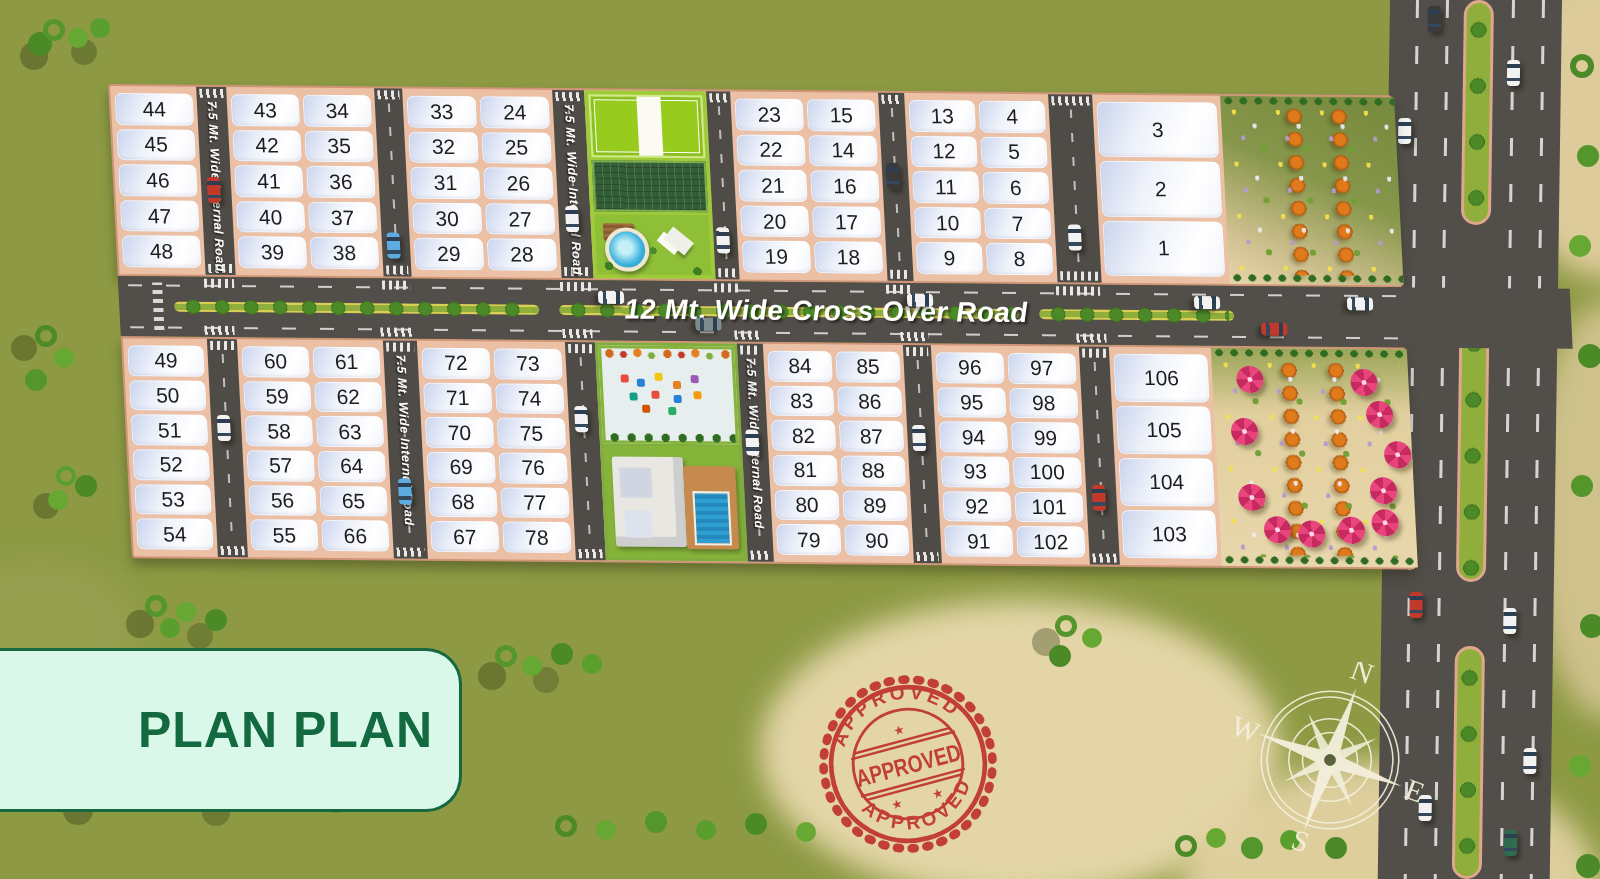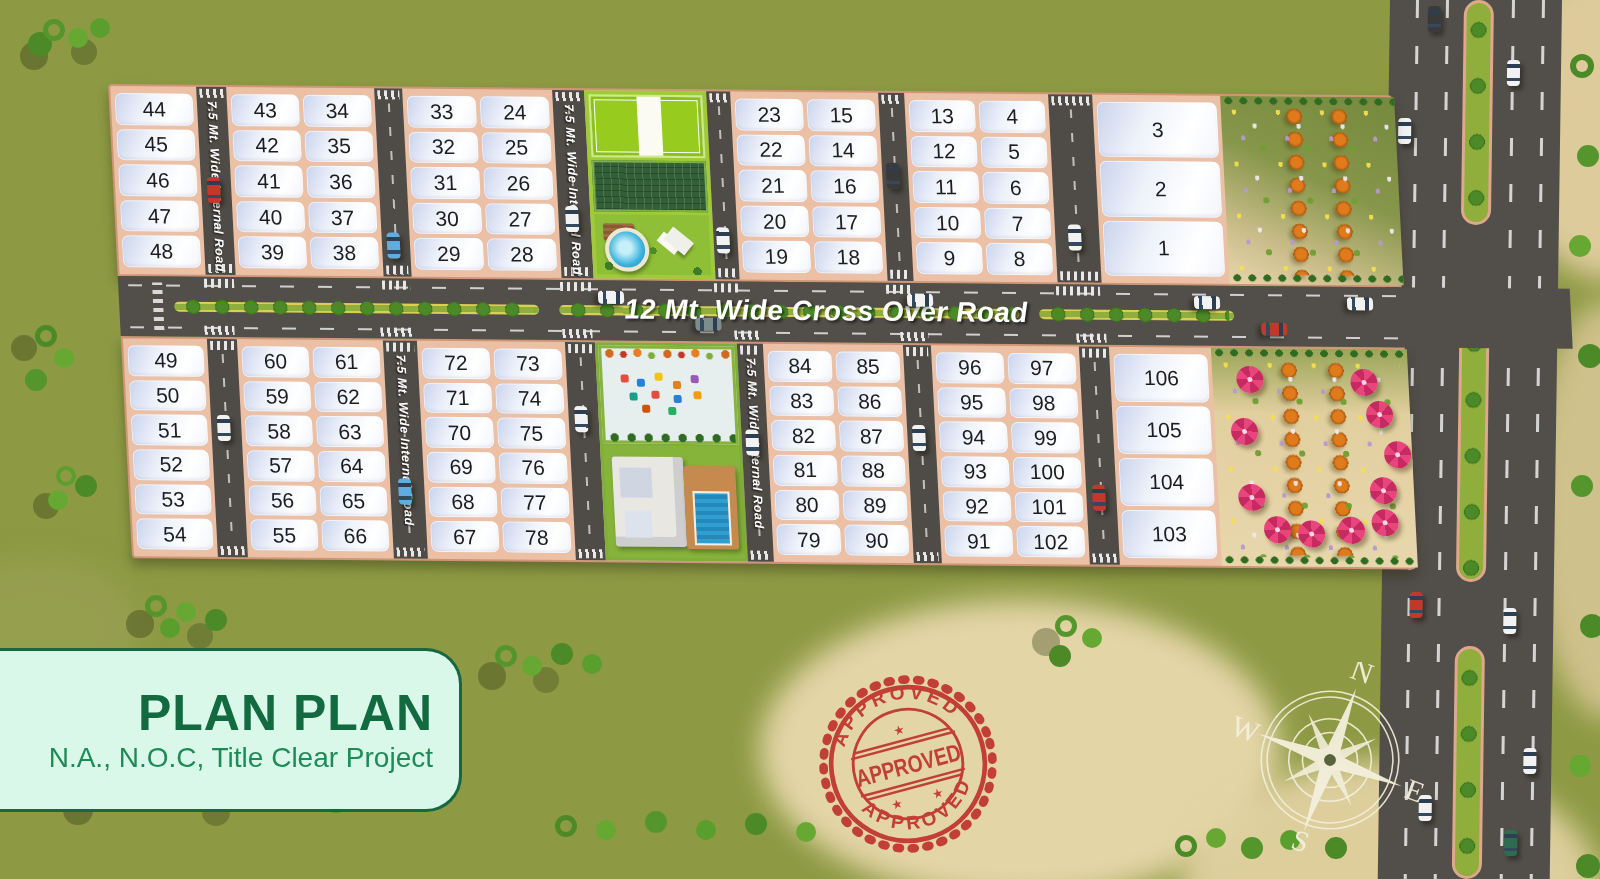--- a/index.html
+++ b/index.html
@@ -827,21 +827,20 @@
     <div class="car cw" style="left:92px;top:330px;"></div>
     <div class="car cb" style="left:270px;top:392px;"></div>
     <div class="car cw" style="left:450px;top:318px;"></div>
     <div class="car cw" style="left:620px;top:340px;"></div>
     <div class="car cw" style="left:787px;top:334px;"></div>
     <div class="car cr" style="left:964px;top:392px;"></div>
   </div>
 
   <div class="badge">
     <div class="btitle">PLAN PLAN</div>
-    <div class="bsub">N.A., N.O.C, Title Clear Project</div>
   </div>
 
   <svg class="stamp" viewBox="0 0 200 200">
     <g stroke="#c0332c" fill="none">
       <circle cx="100" cy="100" r="88" stroke-width="9" stroke-dasharray="3.2 12.2" stroke-linecap="round"></circle>
       <circle cx="100" cy="100" r="80" stroke-width="5"></circle>
       <circle cx="100" cy="100" r="57" stroke-width="3"></circle>
       <line x1="48" y1="75" x2="152" y2="75" stroke-width="2.6"></line>
       <line x1="44" y1="80" x2="156" y2="80" stroke-width="2.6"></line>
       <line x1="44" y1="120" x2="156" y2="120" stroke-width="2.6"></line>

